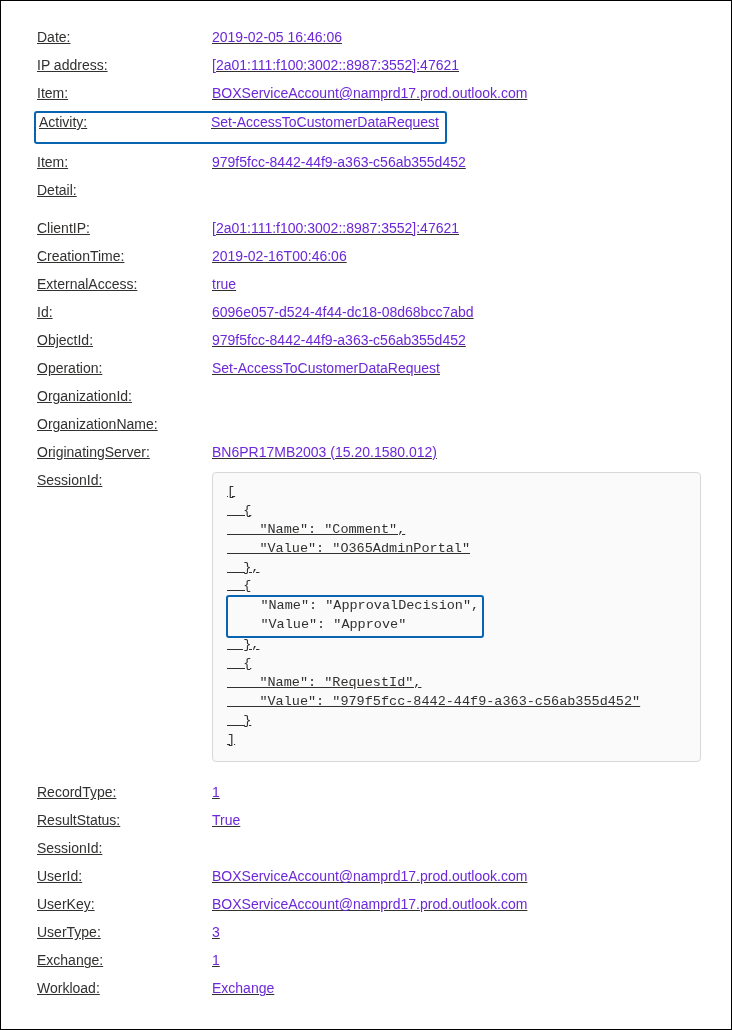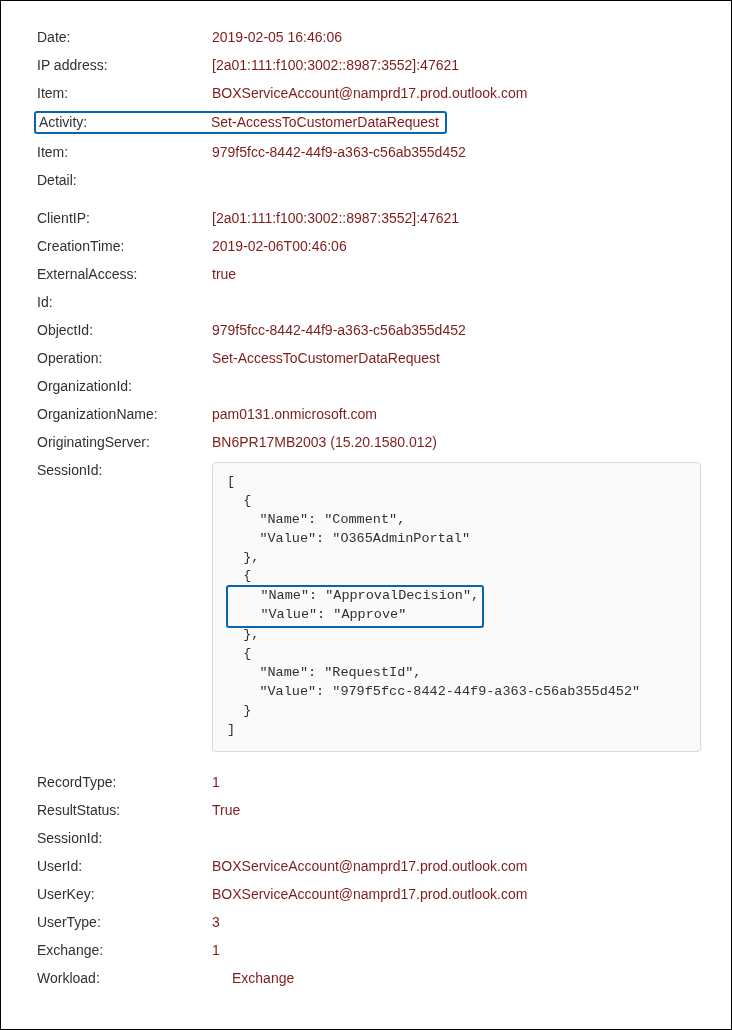--- a/index.html
+++ b/index.html
@@ -10,43 +10,44 @@
       background: #fff;
       width: 732px;
       height: 1030px;
       border: 1px solid #000;
       padding: 28px 30px 28px 36px;
     }
     .row {
       display: flex;
       margin-bottom: 12px;
       align-items: flex-start;
+      text-decoration: underline;
     }
     .label {
       width: 175px;
       flex-shrink: 0;
       color: #323130;
     }
     .value {
       flex: 1;
-      color: #7f1d1d;
+      color: #6d28d9;
       word-break: break-all;
     }
     .section-gap {
       height: 10px;
     }
     .activity-row .label,
     .activity-row .value {
       display: inline-block;
     }
     .activity-hl {
       border: 2px solid #0864b0;
       border-radius: 3px;
       display: flex;
-      padding: 1px 6px 2px 0px;
+      padding: 1px 6px 12px 0px;
       margin-left: -3px;
       margin-top: -2px;
       margin-bottom: -2px;
     }
     .activity-hl .label {
       padding-left: 3px;
     }
     .codebox {
       flex: 1;
       border: 1px solid #d8d8d8;
@@ -101,43 +102,43 @@
 </div>
 
 <div class="section-gap"></div>
 
 <div class="row">
   <div class="label">ClientIP:</div>
   <div class="value">[2a01:111:f100:3002::8987:3552]:47621</div>
 </div>
 <div class="row">
   <div class="label">CreationTime:</div>
-  <div class="value">2019-02-06T00:46:06</div>
+  <div class="value">2019-02-16T00:46:06</div>
 </div>
 <div class="row">
   <div class="label">ExternalAccess:</div>
   <div class="value">true</div>
 </div>
 <div class="row">
   <div class="label">Id:</div>
+  <div class="value">6096e057-d524-4f44-dc18-08d68bcc7abd</div>
 </div>
 <div class="row">
   <div class="label">ObjectId:</div>
   <div class="value">979f5fcc-8442-44f9-a363-c56ab355d452</div>
 </div>
 <div class="row">
   <div class="label">Operation:</div>
   <div class="value">Set-AccessToCustomerDataRequest</div>
 </div>
 <div class="row">
   <div class="label">OrganizationId:</div>
 </div>
 <div class="row">
   <div class="label">OrganizationName:</div>
-  <div class="value">pam0131.onmicrosoft.com</div>
 </div>
 <div class="row">
   <div class="label">OriginatingServer:</div>
   <div class="value">BN6PR17MB2003 (15.20.1580.012)</div>
 </div>
 
 <div class="row">
   <div class="label">SessionId:</div>
   <div class="codebox"><span>[</span>
 <span>  {</span>
@@ -178,16 +179,16 @@
   <div class="value">BOXServiceAccount@namprd17.prod.outlook.com</div>
 </div>
 <div class="row">
   <div class="label">UserType:</div>
   <div class="value">3</div>
 </div>
 <div class="row">
   <div class="label">Exchange:</div>
   <div class="value">1</div>
 </div>
-<div class="row" style="margin-bottom:0;gap:20px;">
+<div class="row" style="margin-bottom:0;">
   <div class="label">Workload:</div>
   <div class="value">Exchange</div>
 </div>
 
 </body></html>

